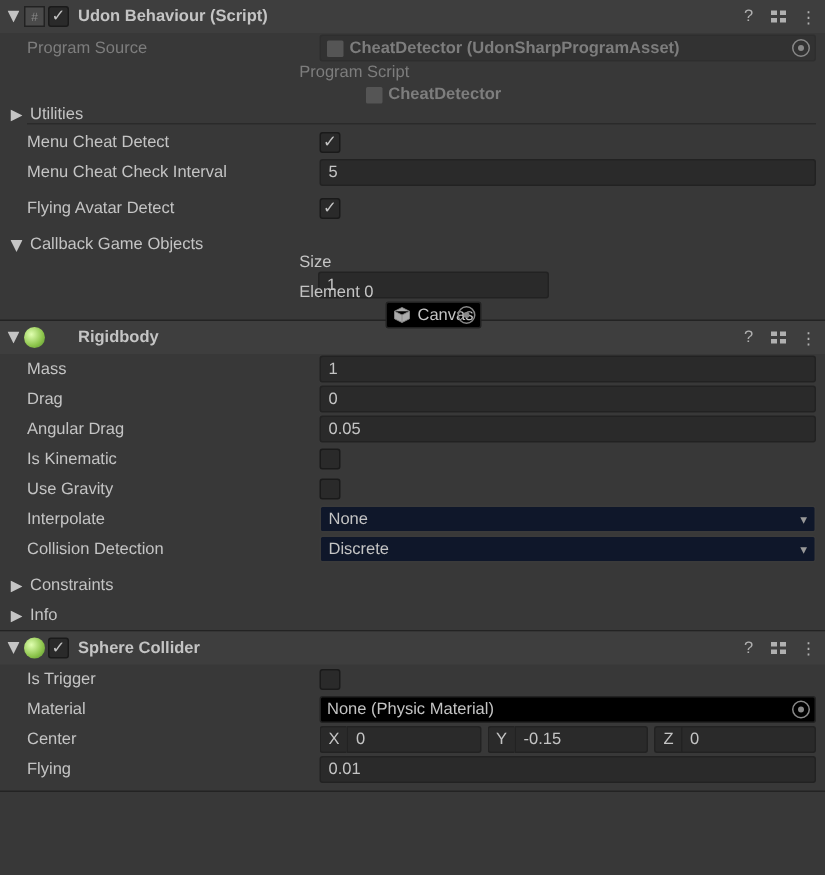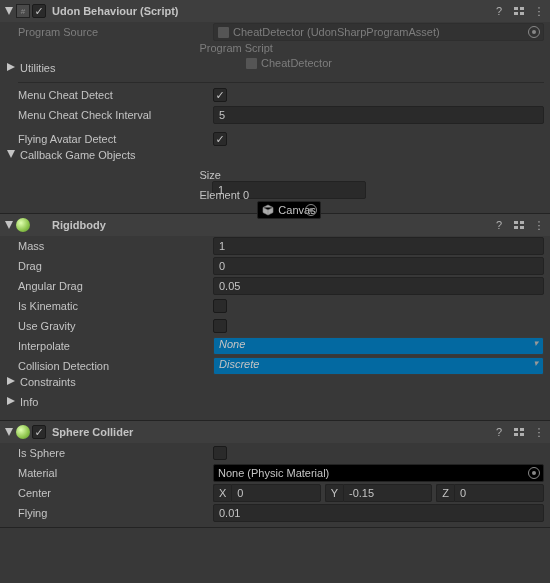--- a/index.html
+++ b/index.html
@@ -17,25 +17,25 @@
   .green-icon { width:14px;height:14px;background: radial-gradient(circle at 35% 35%, #e0ffb0, #8bc34a 60%, #558b2f); border-radius:50%; }
   .row { display: flex; align-items: center; height: 20px; padding: 0 6px 0 18px; }
   .row-sub { padding-left: 34px; flex-direction: column; }
   .row-label { width: 195px; flex-shrink: 0; }
   .row-label.dim { color: #7d7d7d; }
   .row-field { flex: 1; display: flex; align-items: center; }
   .text-input { background: #2a2a2a; border: 1px solid #222; border-radius: 2px; height: 18px; padding: 0 5px; color: #c4c4c4; font-size: 11px; width: 100%; }
   .obj-field { background: #000000; border: 1px solid #222; border-radius: 2px; height: 18px; padding: 0 4px; color: #c4c4c4; font-size: 11px; width: 100%; display:flex; align-items:center; gap:4px; position:relative; }
   .obj-field .picker { position:absolute; right:3px; top:2px; width:12px;height:12px; border-radius:50%; border:1px solid #888; display:flex;align-items:center;justify-content:center; }
   .obj-field .picker::after{content:'';width:4px;height:4px;border-radius:50%;background:#888;}
-  .obj-field.dim { color: #7d7d7d; border-color:#2e2e2e; background:#323232; }
+  .obj-field.dim { color: #7d7d7d; border-color:#2e2e2e; background:#323232;font-weight:bold; }
   .obj-icon { width:11px;height:11px;background:#555;border-radius:1px;display:inline-block;flex-shrink:0; }
-  .dropdown { background: #0369a1; border: 1px solid #3a3a3a; border-radius: 2px; height: 18px; padding: 0 5px; color: #c4c4c4; font-size: 11px; width: 100%; display:flex; align-items:flex-start; position:relative; cursor:pointer;font-style:italic; }
+  .dropdown { background: #0f172a; border: 1px solid #3a3a3a; border-radius: 2px; height: 18px; padding: 0 5px; color: #c4c4c4; font-size: 11px; width: 100%; display:flex; align-items:center; position:relative; cursor:pointer; }
   .dropdown::after { content:'▾'; position:absolute; right:5px; font-size:9px; color:#999; }
-  .section-fold { display: flex; align-items: flex-start; height: 20px; padding: 0 6px; cursor:pointer; }
+  .section-fold { display: flex; align-items: flex-end; height: 20px; padding: 0 6px; cursor:pointer; }
   .section-fold .foldout { margin-right: 4px; }
   .spacer { height: 4px; }
   .edit-btn { width: 24px; height: 20px; background: #515151; border: 1px solid #3a3a3a; border-radius: 2px; display:flex;align-items:center;justify-content:center;cursor:pointer; }
   .vec-row { display:flex; gap:4px; width:100%; }
   .vec-item { display:flex; align-items:center; flex:1; }
   .vec-label { background:#2a2a2a; border:1px solid #222; border-right:none; border-radius:2px 0 0 2px; height:18px; padding:0 5px; display:flex;align-items:center;color:#c4c4c4; }
   .vec-item .text-input { border-radius: 0 2px 2px 0; }
   .cube-icon{width:12px;height:12px;display:inline-block;flex-shrink:0;}
 </style>
 </head>
@@ -245,21 +245,21 @@
             <rect x="1" y="2" width="4" height="3"></rect>
             <rect x="7" y="2" width="4" height="3"></rect>
             <rect x="1" y="7" width="4" height="3"></rect>
             <rect x="7" y="7" width="4" height="3"></rect>
           </svg>
         </span>
       <span class="hicon">⋮</span>
     </div>
   </div>
   <div class="row">
-      <div class="row-label">Is Sphere</div>
+      <div class="row-label">Is Trigger</div>
       <div class="row-field">
         <span class="checkbox"></span>
       </div>
     </div>
   <div class="row">
       <div class="row-label">Material</div>
       <div class="row-field">
     <div class="obj-field">
       <span>None (Physic Material)</span>
       <span class="picker"></span>

